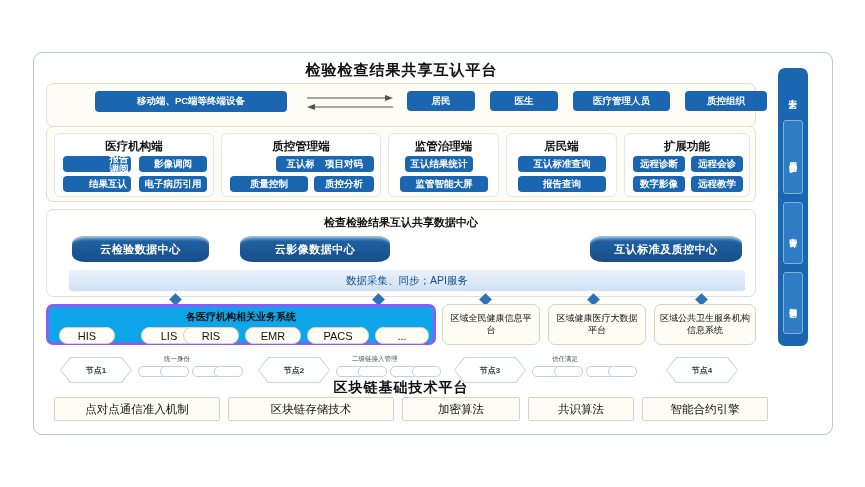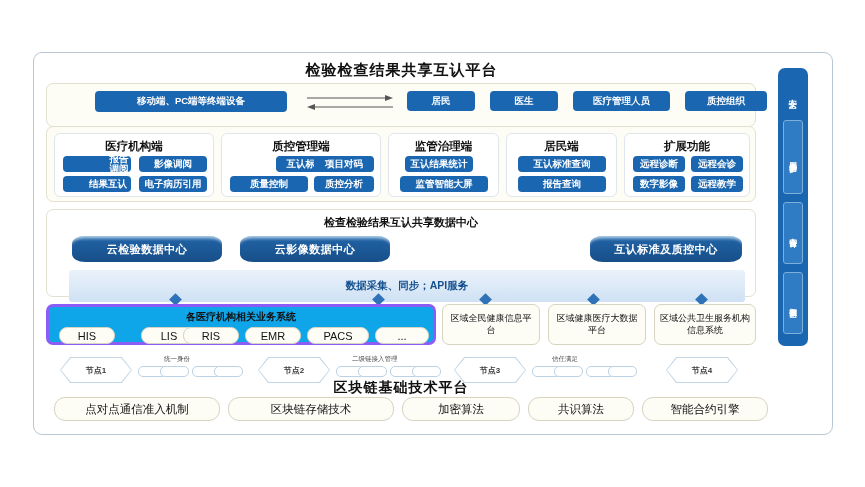--- a/index.html
+++ b/index.html
@@ -64,24 +64,24 @@
   .cyl{
     position:absolute;height:26px;
     background:linear-gradient(180deg,#4f8fc4 0%,#1f5fa0 22%,#174e88 100%);
     border-radius:13px/8px;
     box-shadow:inset 0 4px 3px -2px rgba(255,255,255,.55);
     display:flex;align-items:center;justify-content:center;
     color:#fff;font-size:11px;font-weight:bold;letter-spacing:.5px;
     box-sizing:border-box;
   }
   .apiband{
-    position:absolute;height:32px;border-radius:3px;
+    position:absolute;height:21px;border-radius:3px;
     background:linear-gradient(180deg,#eaf2fb 0%,#cfe1f4 100%);
     display:flex;align-items:center;justify-content:center;
-    color:#14508f;font-size:10.5px;font-weight:bold;
+    color:#14508f;font-size:10.5px;font-weight:normal;
   }
   .diamond{
     position:absolute;width:9px;height:9px;background:#2f72b8;
     transform:rotate(45deg);
   }
 
   
   .sysbox{
     position:absolute;background:#0ea5e9;border:3px solid #8b5cf6;
     border-radius:7px;box-sizing:border-box;
@@ -116,21 +116,21 @@
   }
   .link{
     position:absolute;top:0;width:27px;height:9px;
     border:1px solid #bcd2e4;border-radius:5px;background:#fff;
   }
   .chainlabel{
     position:absolute;font-size:6.5px;color:#4a4a4a;white-space:nowrap;
   }
   .bc-item{
     position:absolute;top:44px;height:24px;background:#fdfcf5;
-    border:1px solid #d8d4c2;border-radius:11px;
+    border:1px solid #d8d4c2;border-radius:2px;
     display:flex;align-items:center;justify-content:center;
     font-size:11.5px;color:#111;box-sizing:border-box;
   }
 
   
   .side{
     position:absolute;left:778px;top:68px;width:30px;height:278px;
     background:#1a66b0;border-radius:7px;box-sizing:border-box;
   }
   .side-top{
@@ -212,21 +212,21 @@
         <div class="pill grp-cell" style="left:8px;top:22px;width:52px;">远程诊断</div>
         <div class="pill grp-cell" style="left:66px;top:22px;width:52px;">远程会诊</div>
         <div class="pill grp-cell" style="left:8px;top:42px;width:52px;">数字影像</div>
         <div class="pill grp-cell" style="left:66px;top:42px;width:52px;">远程教学</div>
       </div>
     </div>
 
     <div class="panel-white" style="left:12px;top:156px;width:710px;height:88px;">
       <div class="dc-title">检查检验结果互认共享数据中心</div>
 
-      <div class="cyl" style="left:25px;top:26px;width:150px;">云检验数据中心</div>
+      <div class="cyl" style="left:25px;top:26px;width:137px;">云检验数据中心</div>
       <div class="cyl" style="left:193px;top:26px;width:150px;">云影像数据中心</div>
       <div class="cyl" style="left:543px;top:26px;width:152px;">互认标准及质控中心</div>
 
       <div class="apiband" style="left:22px;top:60px;width:676px;">数据采集、同步；API服务</div>
     </div>
 
     <div class="diamond" style="left:137px;top:242px;"></div>
     <div class="diamond" style="left:340px;top:242px;"></div>
     <div class="diamond" style="left:447px;top:242px;"></div>
     <div class="diamond" style="left:555px;top:242px;"></div>

